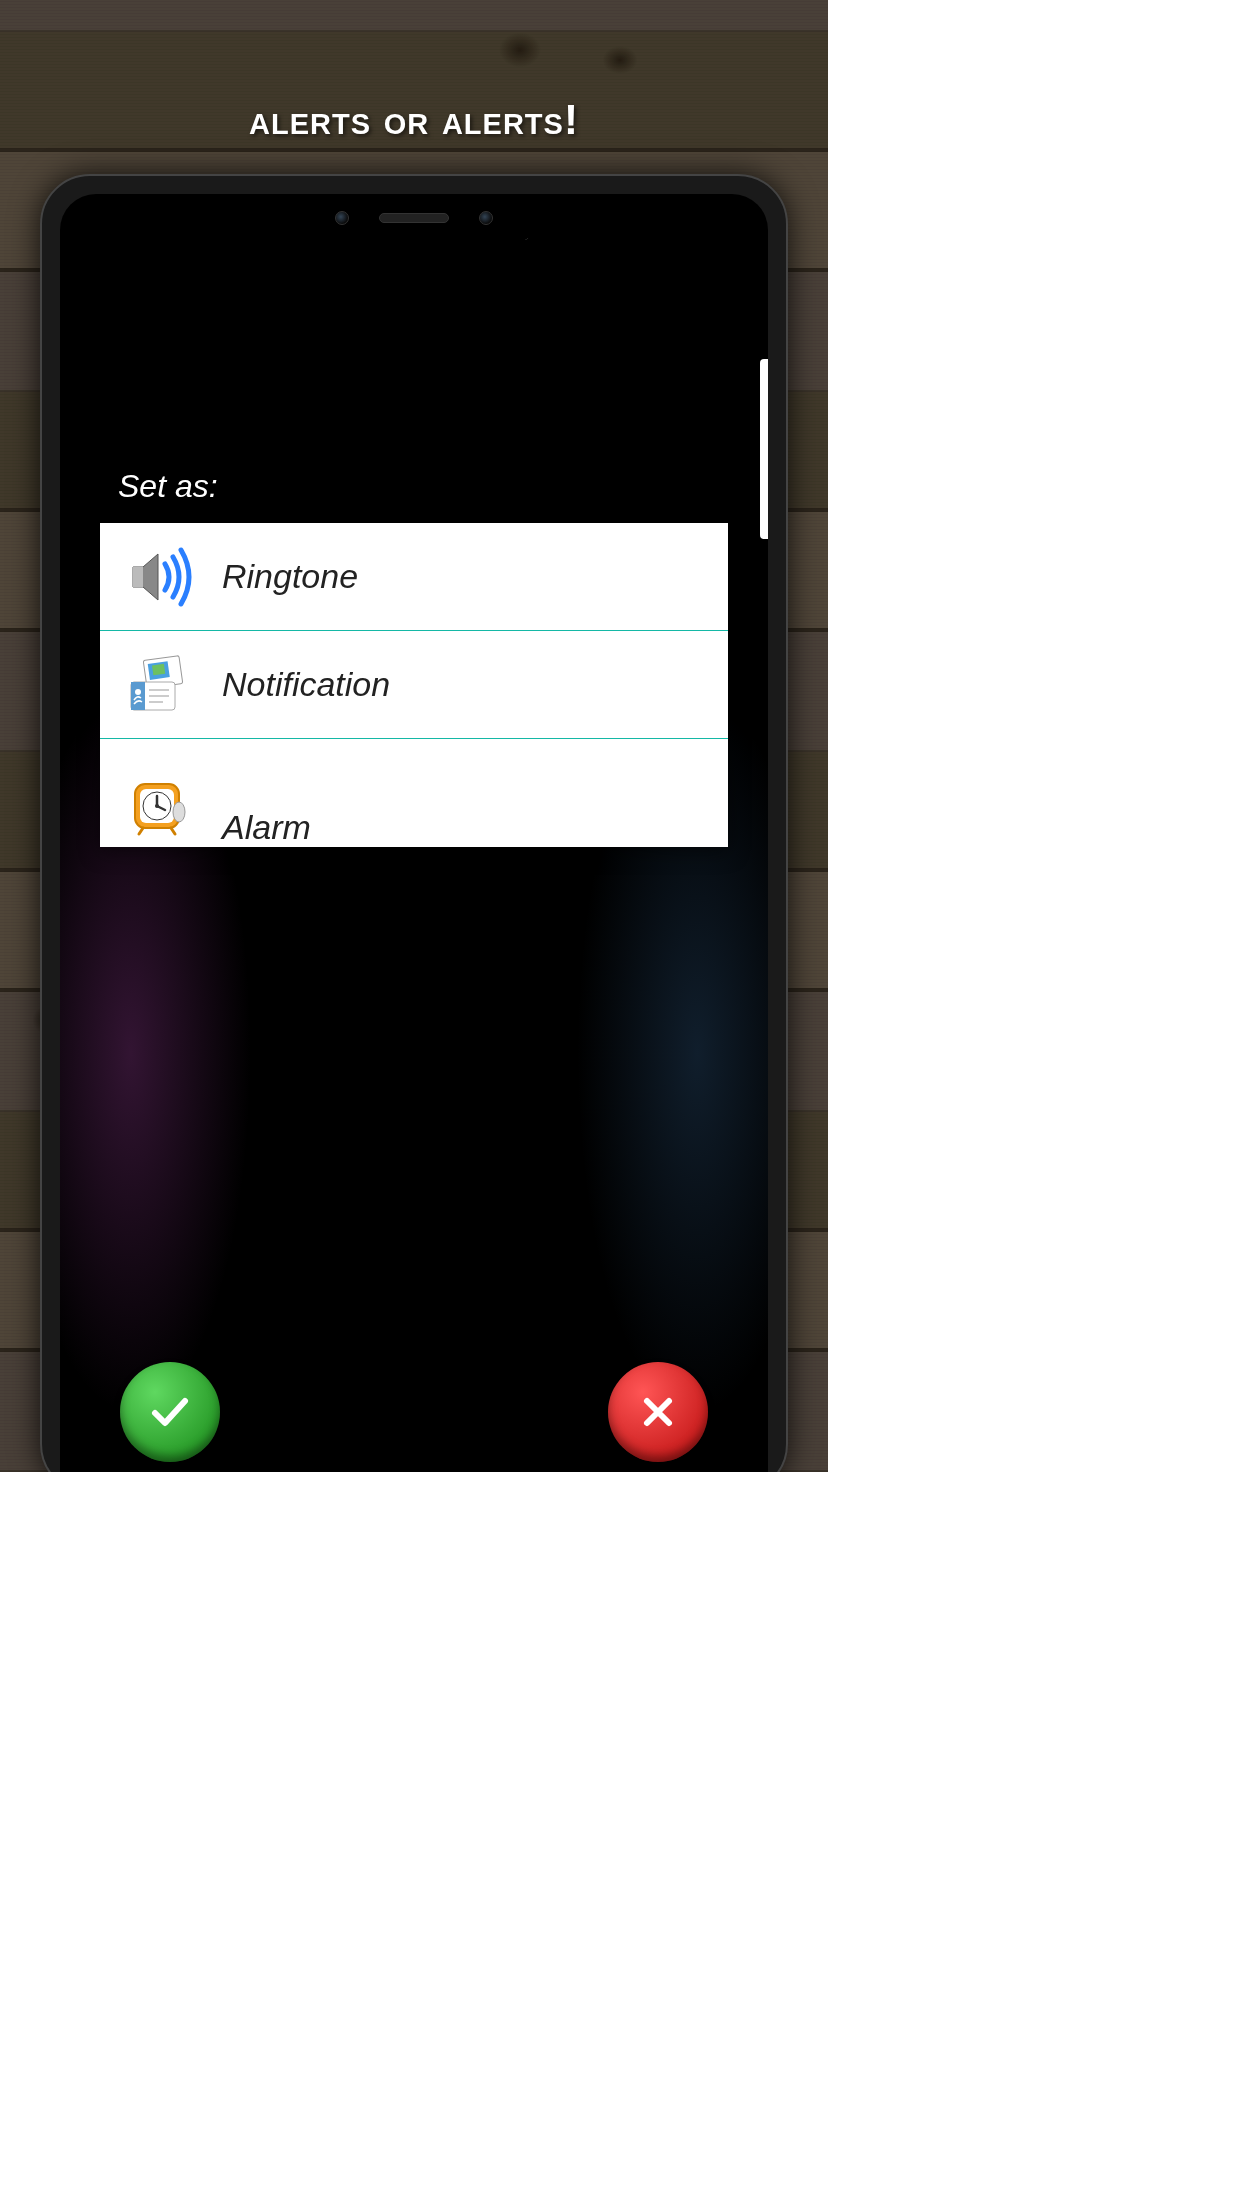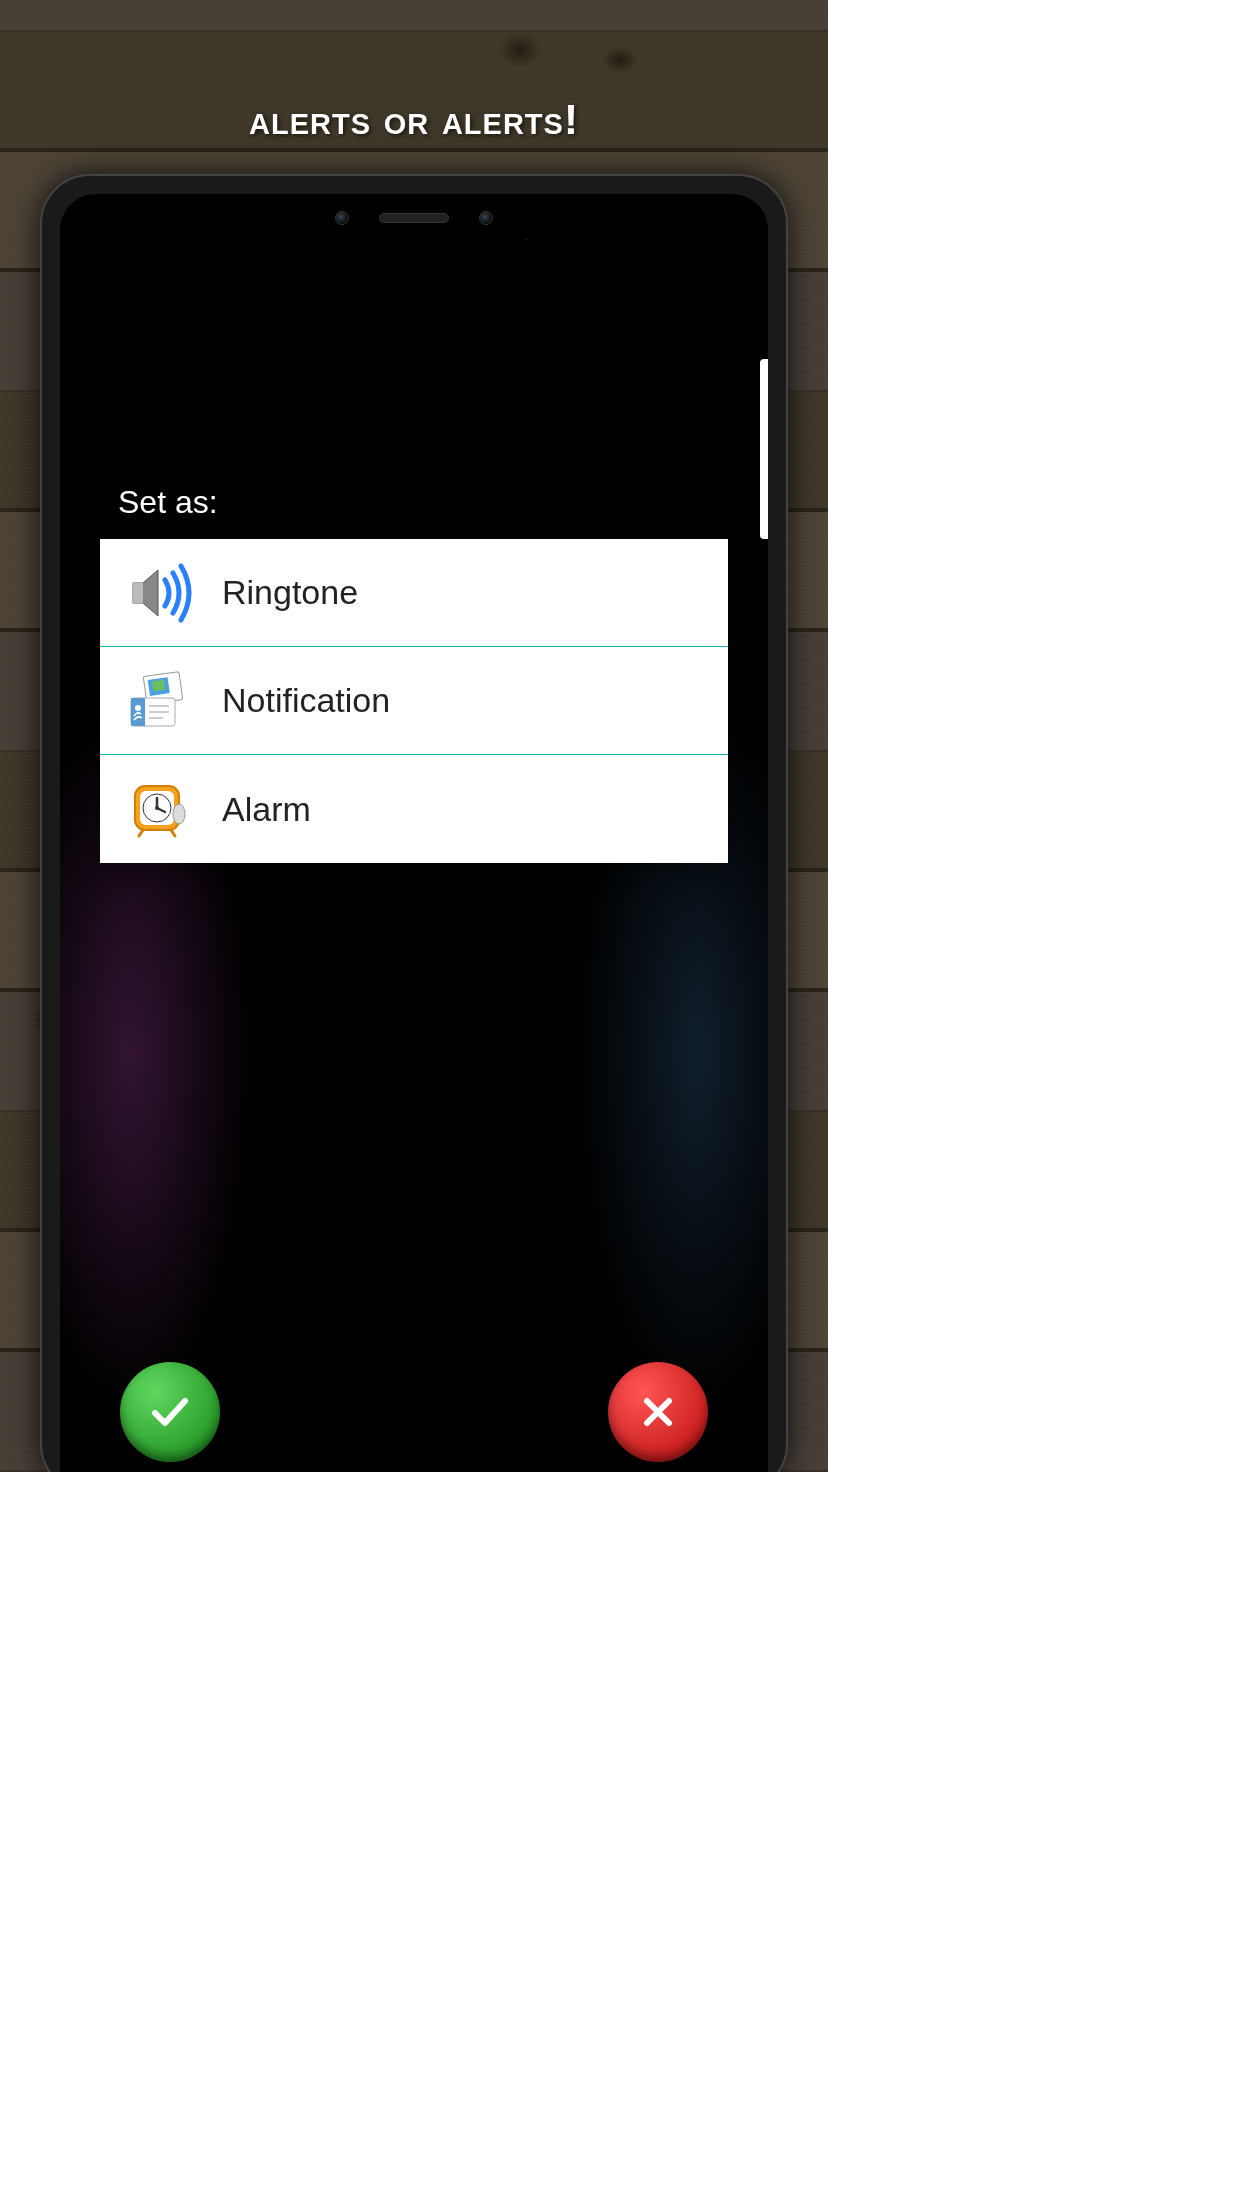--- a/index.html
+++ b/index.html
@@ -165,27 +165,28 @@
       width: 8px;
       height: 180px;
       background: #fff;
       border-radius: 4px 0 0 4px;
       z-index: 5;
     }
     
     
     .dialog {
       position: absolute;
-      top: 272px;
+      top: 256px;
       left: 40px;
       right: 40px;
       background: #701a75;
       border-radius: 2px;
       box-shadow: 0 4px 20px rgba(0,0,0,0.5);
       z-index: 30;
+      font-style: italic;
     }
     
     .dialog-header {
       background: #000;
       color: #fff;
       padding: 18px 18px;
       font-size: 32px;
       font-weight: 400;
     }
     
@@ -194,21 +195,21 @@
     }
     
     .dialog-item {
       display: flex;
       align-items: center;
       height: 108px;
       padding: 0 18px;
       border-bottom: 1px solid #14b8a6;
       cursor: pointer;
     }
-    .dialog-item:last-child { border-bottom: none; }
+    .dialog-item:last-child { border-bottom: none; align-items: flex-end; }
     
     .dialog-item-icon {
       width: 80px;
       height: 80px;
       display: flex;
       align-items: center;
       justify-content: center;
       flex-shrink: 0;
     }
     

